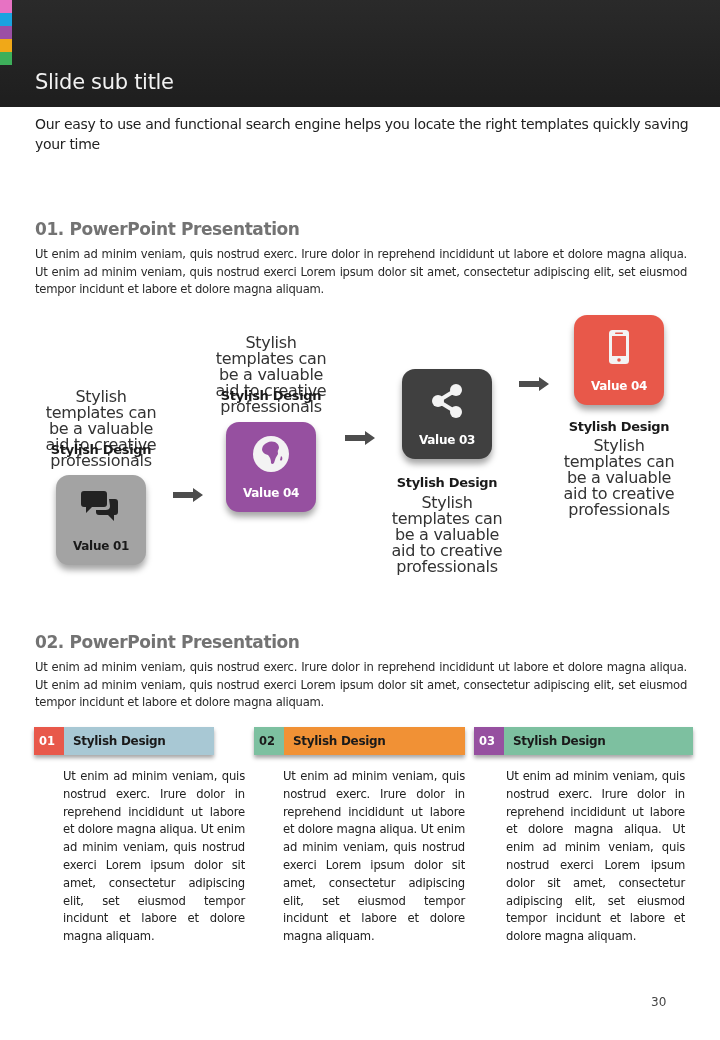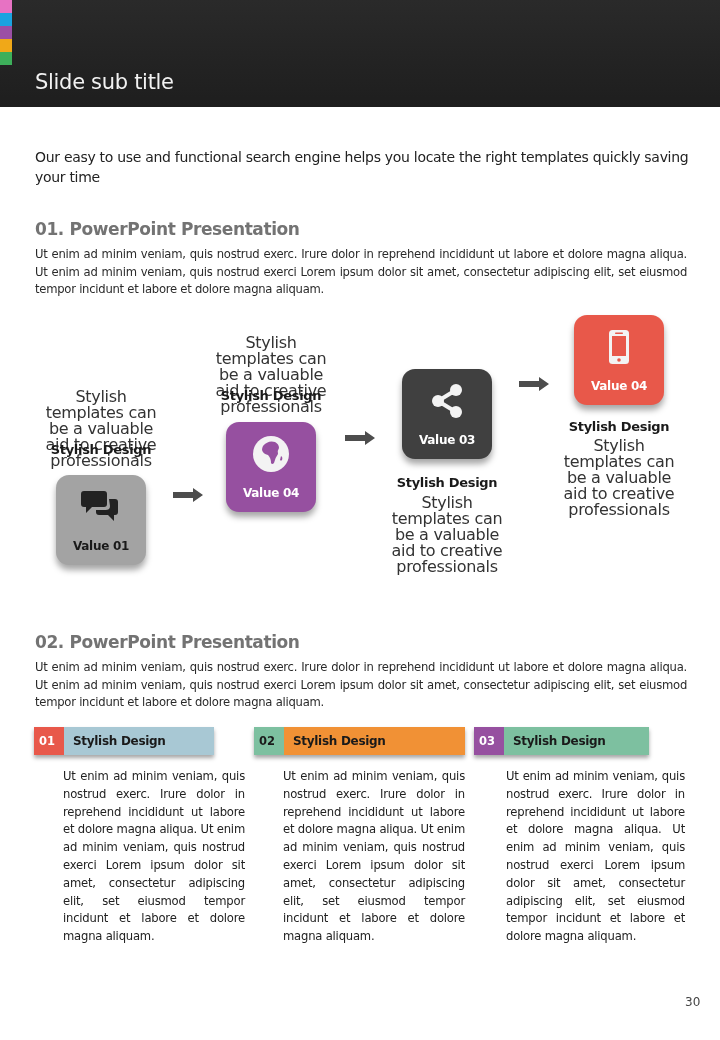--- a/index.html
+++ b/index.html
@@ -15,21 +15,21 @@
   .main-title {
     position: absolute; left: 35px; top: 27px; color: #fff;
     font-family: "DejaVu Sans", sans-serif; font-weight: bold; font-size: 32px; letter-spacing: -0.5px;
   }
   .sub-title {
     position: absolute; left: 35px; top: 70px; color: #f2f2f2;
     font-family: "DejaVu Sans", sans-serif; font-size: 21px; letter-spacing: -0.3px;
   }
   .intro {
     position: absolute; left: 35px; top: 114px; width: 660px;
-    font-size: 14px; line-height: 20px; color: #222; letter-spacing: -0.3px; margin-top: 33px;
+    font-size: 14px; line-height: 20px; color: #222; letter-spacing: -0.3px;
   }
   .section-title {
     position: absolute; left: 35px; font-weight: bold; font-size: 17px; color: #737373; letter-spacing: -0.4px;
   }
   .section-body {
     position: absolute; left: 35px; width: 652px; font-size: 11.6px; line-height: 17.5px;
     color: #2a2a2a; text-align: justify; letter-spacing: -0.25px;
   }
 
   .tile {
@@ -60,21 +60,21 @@
     display: flex; align-items: center; padding-left: 5px;
   }
   .label-text {
     flex: 1; height: 28px; font-size: 12px; font-weight: bold; color: #1a1a1a;
     display: flex; align-items: center; padding-left: 9px; letter-spacing: -0.3px;
   }
   .col-body {
     position: absolute; top: 768px; width: 182px; font-size: 11.6px; line-height: 17.8px;
     color: #222; text-align: justify; letter-spacing: -0.2px;
   }
-  .page-num { position: absolute; left: 685px; top: 995px; font-size: 12px; color: #444; }
+  .page-num { position: absolute; left: 651px; top: 995px; font-size: 12px; color: #444; }
 </style>
 </head>
 <body>
 
 <div class="header">
   <div class="color-strip">
     <span style="background:#e772c3"></span>
     <span style="background:#1ba3e0"></span>
     <span style="background:#9b4fa5"></span>
     <span style="background:#f0a818"></span>
@@ -150,21 +150,21 @@
 <div class="section-body" style="top:659px">Ut enim ad minim veniam, quis nostrud exerc. Irure dolor in reprehend incididunt ut labore et dolore magna aliqua. Ut enim ad minim veniam, quis nostrud exerci  Lorem ipsum dolor sit amet, consectetur adipiscing elit, set eiusmod tempor incidunt et labore et dolore magna aliquam.</div>
 
 <div class="label-box" style="left:34px; width:180px">
   <div class="label-num" style="background:#e8584a; color:#fff">01</div>
   <div class="label-text" style="background:#a8c8d4">Stylish Design</div>
 </div>
 <div class="label-box" style="left:254px; width:211px">
   <div class="label-num" style="background:#7dc0a0; color:#1a1a1a">02</div>
   <div class="label-text" style="background:#f19135">Stylish Design</div>
 </div>
-<div class="label-box" style="left:474px; width:175px">
+<div class="label-box" style="left:474px; width:219px">
   <div class="label-num" style="background:#9650a0; color:#fff">03</div>
   <div class="label-text" style="background:#7dc0a0">Stylish Design</div>
 </div>
 
 <div class="col-body" style="left:63px">Ut enim ad minim veniam, quis nostrud exerc. Irure dolor in reprehend incididunt ut labore et dolore magna aliqua. Ut enim ad minim veniam, quis nostrud exerci  Lorem ipsum dolor sit amet, consectetur adipiscing elit, set eiusmod tempor incidunt et labore et dolore magna aliquam.</div>
 <div class="col-body" style="left:283px">Ut enim ad minim veniam, quis nostrud exerc. Irure dolor in reprehend incididunt ut labore et dolore magna aliqua. Ut enim ad minim veniam, quis nostrud exerci  Lorem ipsum dolor sit amet, consectetur adipiscing elit, set eiusmod tempor incidunt et labore et dolore magna aliquam.</div>
 <div class="col-body" style="left:506px; width:179px">Ut enim ad minim veniam, quis nostrud exerc. Irure dolor in reprehend incididunt ut labore et dolore magna aliqua. Ut enim ad minim veniam, quis nostrud exerci  Lorem ipsum dolor sit amet, consectetur adipiscing elit, set eiusmod tempor incidunt et labore et dolore magna aliquam.</div>
 
 <div class="page-num">30</div>
 

